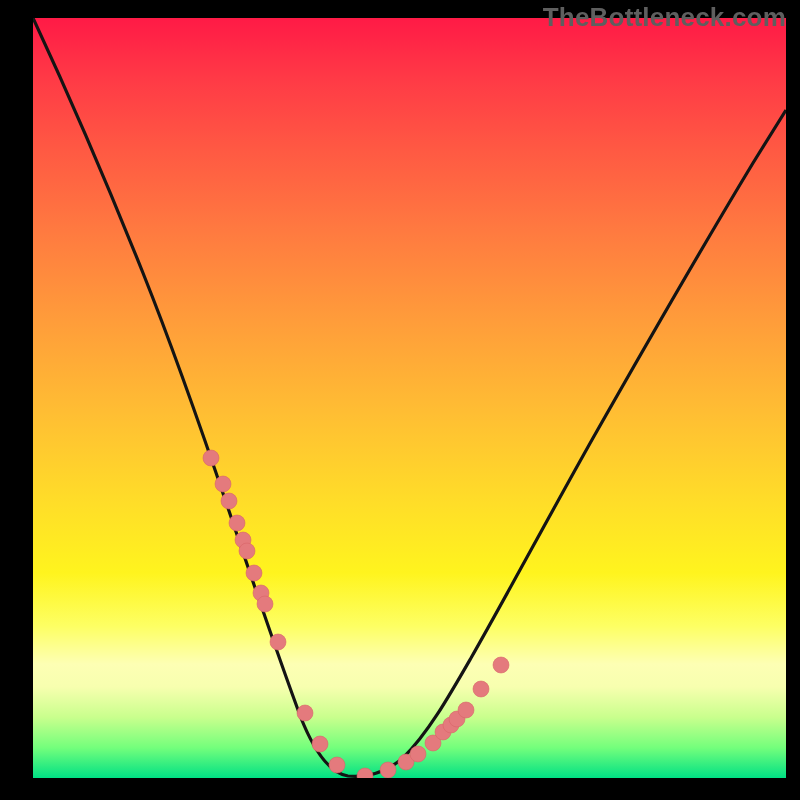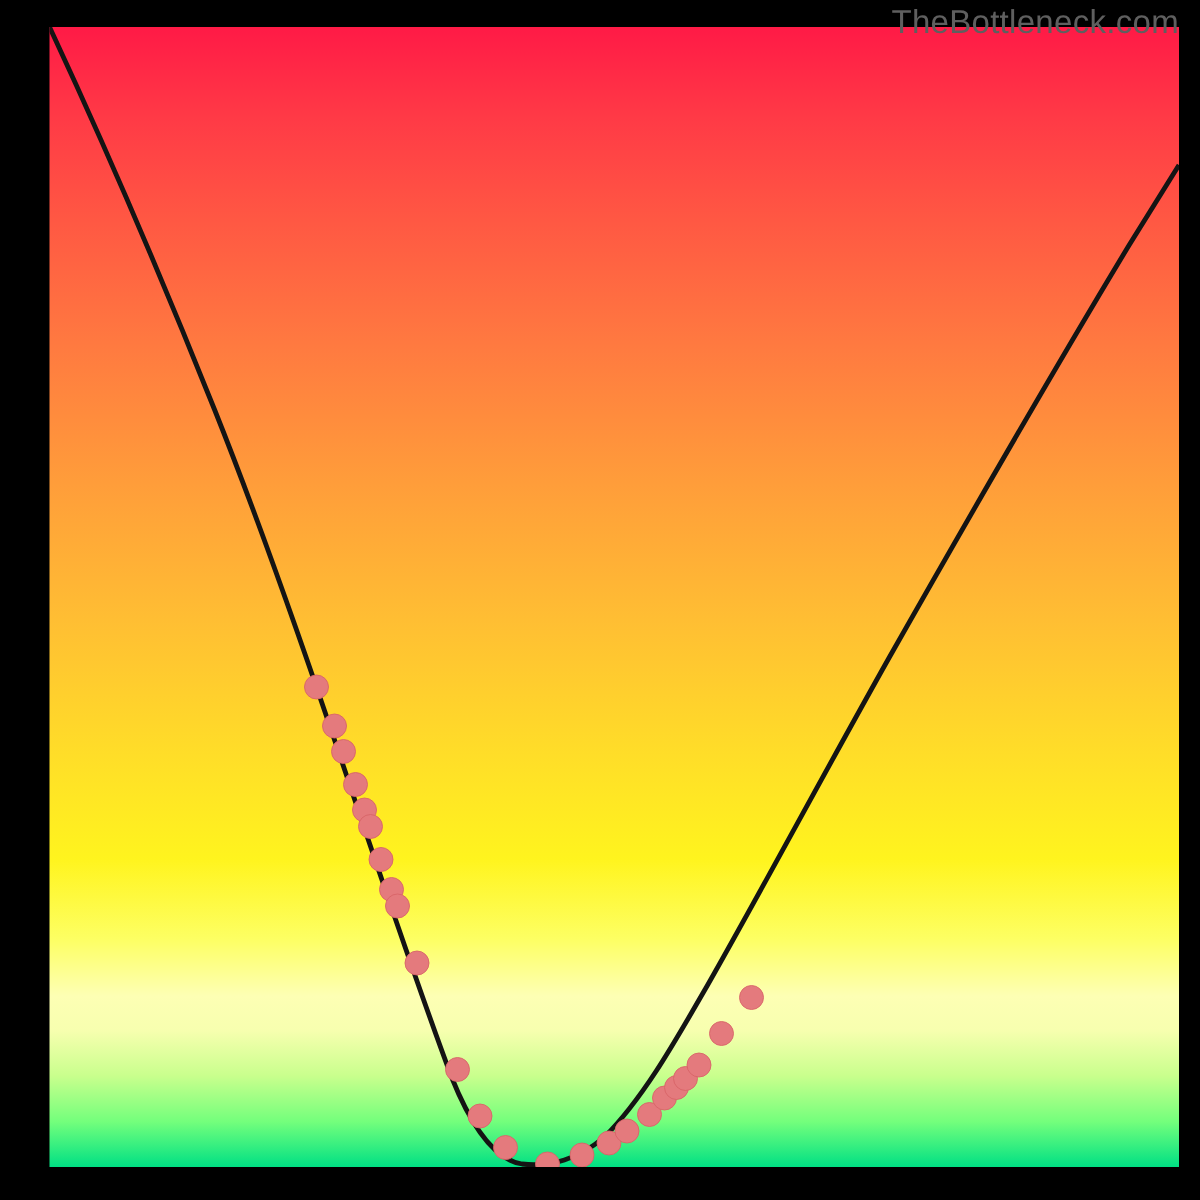--- a/index.html
+++ b/index.html
@@ -39,22 +39,22 @@
       #f7ffaf 88%,
       #c9ff8d 92%,
       #74ff7c 96%,
       #00e084 100%
     );
   }
   .watermark {
     position: absolute;
     top: 2px;
     right: 14px;
-    font-size: 22px;
-    font-weight: 400;
+    font-size: 26px;
+    font-weight: 700;
     color: #5f5f5f;
     letter-spacing: 0.2px;
   }
   svg.curve {
     position: absolute;
     left: 0; top: 0;
     width: 753px;
     height: 760px;
   }
   .marker {

